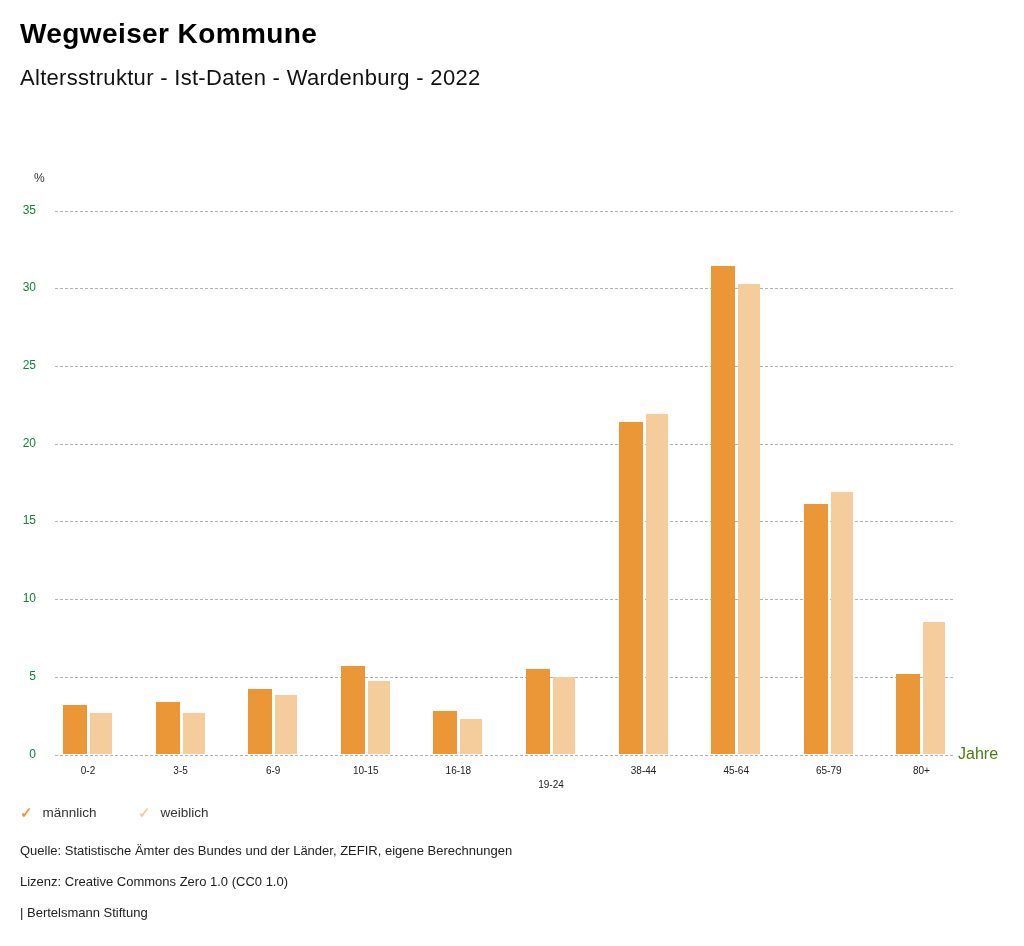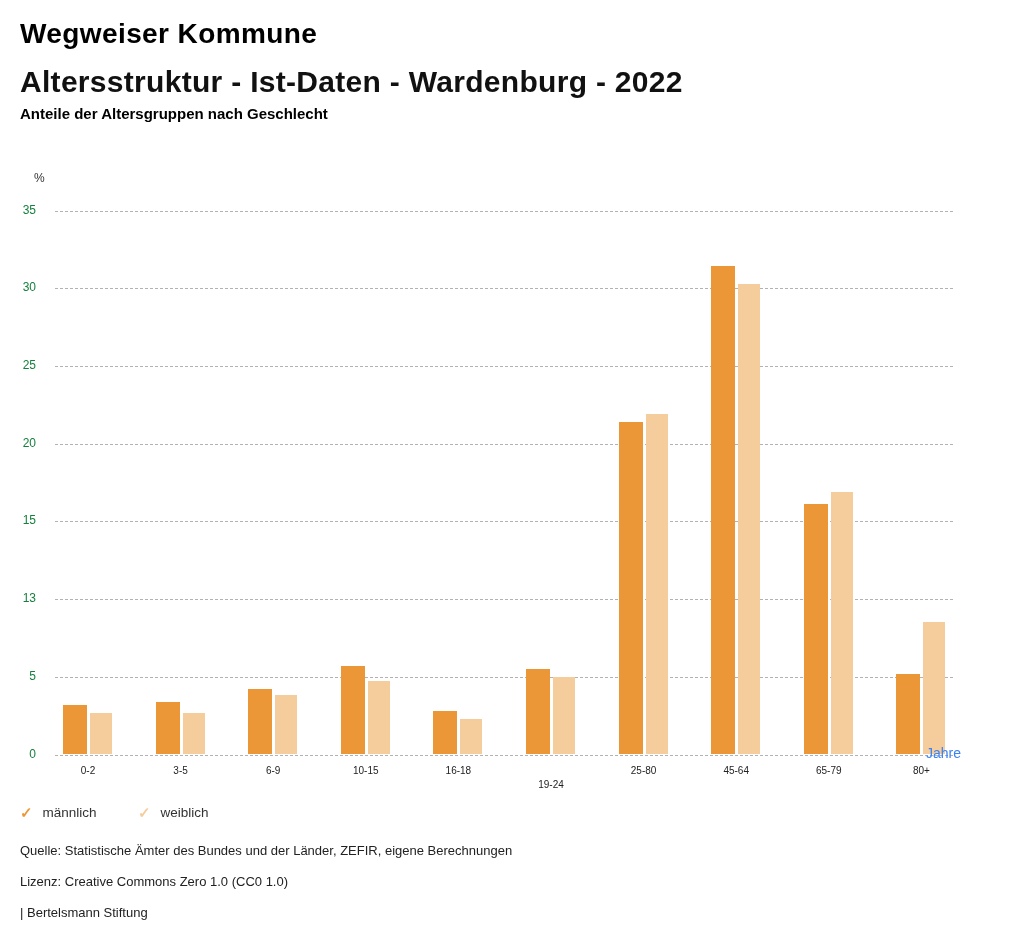--- a/index.html
+++ b/index.html
@@ -12,21 +12,21 @@
     overflow: hidden;
   }
   #stage { position: absolute; left: 0; top: 0; width: 1024px; height: 830px; }
 
   .title {
     position: absolute; left: 20px; top: 18px;
     font-size: 28px; font-weight: 600; letter-spacing: 0.4px; color: #000;
   }
   .subtitle {
     position: absolute; left: 20px; top: 65px;
-    font-size: 30px; font-weight: 700; letter-spacing: 0.3px; color: #111;
+    font-size: 22px; font-weight: 400; letter-spacing: 0.3px; color: #111;
   }
   .heading3 {
     position: absolute; left: 20px; top: 105px;
     font-size: 15px; font-weight: 700; color: #000;
   }
 
   .unit-label {
     position: absolute; left: 34px; top: 171px;
     font-size: 12px; color: #333;
   }
@@ -37,52 +37,51 @@
   .ytick {
     position: absolute; left: 0; width: 36px;
     font-size: 12px; color: #15803d; text-align: right;
   }
   .bar { position: absolute; }
   .xtick {
     position: absolute; width: 90px; top: 765px;
     font-size: 10px; color: #222; text-align: center;
   }
   .xaxis-title {
-    position: absolute; left: 926px; top: 745px;
-    font-size: 14px; color: #3b82f6;
+    position: absolute; left: 958px; top: 745px;
+    font-size: 16px; color: #4d7c0f;
   }
 
   .legend { position: absolute; left: 0; top: 803px; width: 1024px; height: 22px; }
   .legend-item { position: absolute; top: 0; height: 22px; }
   .legend-check { font-size: 15px; font-weight: 700; margin-right: 10px; vertical-align: middle; }
   .legend-label { font-size: 13.5px; color: #333; vertical-align: middle; }
 
   .footer-line { position: absolute; left: 20px; font-size: 13px; color: #222; }
   .footer-source { top: 843px; }
   .footer-license { top: 874px; }
   .footer-attribution { top: 905px; }
 </style>
 </head>
 <body>
 
 <div id="stage">
 
   <div class="title">Wegweiser Kommune</div>
   <div class="subtitle">Altersstruktur - Ist-Daten - Wardenburg - 2022</div>
-  <div class="heading3">Anteile der Altersgruppen nach Geschlecht</div>
 
   <div class="unit-label">%</div>
 
   <div id="chart-plot">
       <div class="gridline" style="top: 754.5px;"></div>
       <div class="ytick" style="top: 746.5px;">0</div>
       <div class="gridline" style="top: 676.786px;"></div>
       <div class="ytick" style="top: 668.786px;">5</div>
       <div class="gridline" style="top: 599.071px;"></div>
-      <div class="ytick" style="top: 591.071px;">13</div>
+      <div class="ytick" style="top: 591.071px;">10</div>
       <div class="gridline" style="top: 521.357px;"></div>
       <div class="ytick" style="top: 513.357px;">15</div>
       <div class="gridline" style="top: 443.643px;"></div>
       <div class="ytick" style="top: 435.643px;">20</div>
       <div class="gridline" style="top: 365.929px;"></div>
       <div class="ytick" style="top: 357.929px;">25</div>
       <div class="gridline" style="top: 288.214px;"></div>
       <div class="ytick" style="top: 280.214px;">30</div>
       <div class="gridline" style="top: 210.5px;"></div>
       <div class="ytick" style="top: 202.5px;">35</div>
@@ -99,21 +98,21 @@
       <div class="bar" style="left: 367.8px; width: 22px; top: 681.449px; height: 73.0514px; background: rgb(245, 204, 156);"></div>
       <div class="xtick" style="left: 320.8px;">10-15</div>
       <div class="bar" style="left: 433.4px; width: 24px; top: 710.98px; height: 43.52px; background: rgb(236, 151, 55);"></div>
       <div class="bar" style="left: 460.4px; width: 22px; top: 718.751px; height: 35.7486px; background: rgb(245, 204, 156);"></div>
       <div class="xtick" style="left: 413.4px;">16-18</div>
       <div class="bar" style="left: 526px; width: 24px; top: 669.014px; height: 85.4857px; background: rgb(236, 151, 55);"></div>
       <div class="bar" style="left: 553px; width: 22px; top: 676.786px; height: 77.7143px; background: rgb(245, 204, 156);"></div>
       <div class="xtick" style="left: 506px; margin-top: 14px;">19-24</div>
       <div class="bar" style="left: 618.6px; width: 24px; top: 421.883px; height: 332.617px; background: rgb(236, 151, 55);"></div>
       <div class="bar" style="left: 645.6px; width: 22px; top: 414.111px; height: 340.389px; background: rgb(245, 204, 156);"></div>
-      <div class="xtick" style="left: 598.6px;">25-80</div>
+      <div class="xtick" style="left: 598.6px;">38-44</div>
       <div class="bar" style="left: 711.2px; width: 24px; top: 266.454px; height: 488.046px; background: rgb(236, 151, 55);"></div>
       <div class="bar" style="left: 738.2px; width: 22px; top: 283.551px; height: 470.949px; background: rgb(245, 204, 156);"></div>
       <div class="xtick" style="left: 691.2px;">45-64</div>
       <div class="bar" style="left: 803.8px; width: 24px; top: 504.26px; height: 250.24px; background: rgb(236, 151, 55);"></div>
       <div class="bar" style="left: 830.8px; width: 22px; top: 491.826px; height: 262.674px; background: rgb(245, 204, 156);"></div>
       <div class="xtick" style="left: 783.8px;">65-79</div>
       <div class="bar" style="left: 896.4px; width: 24px; top: 673.677px; height: 80.8229px; background: rgb(236, 151, 55);"></div>
       <div class="bar" style="left: 923.4px; width: 22px; top: 622.386px; height: 132.114px; background: rgb(245, 204, 156);"></div>
       <div class="xtick" style="left: 876.4px;">80+</div>
     </div>

